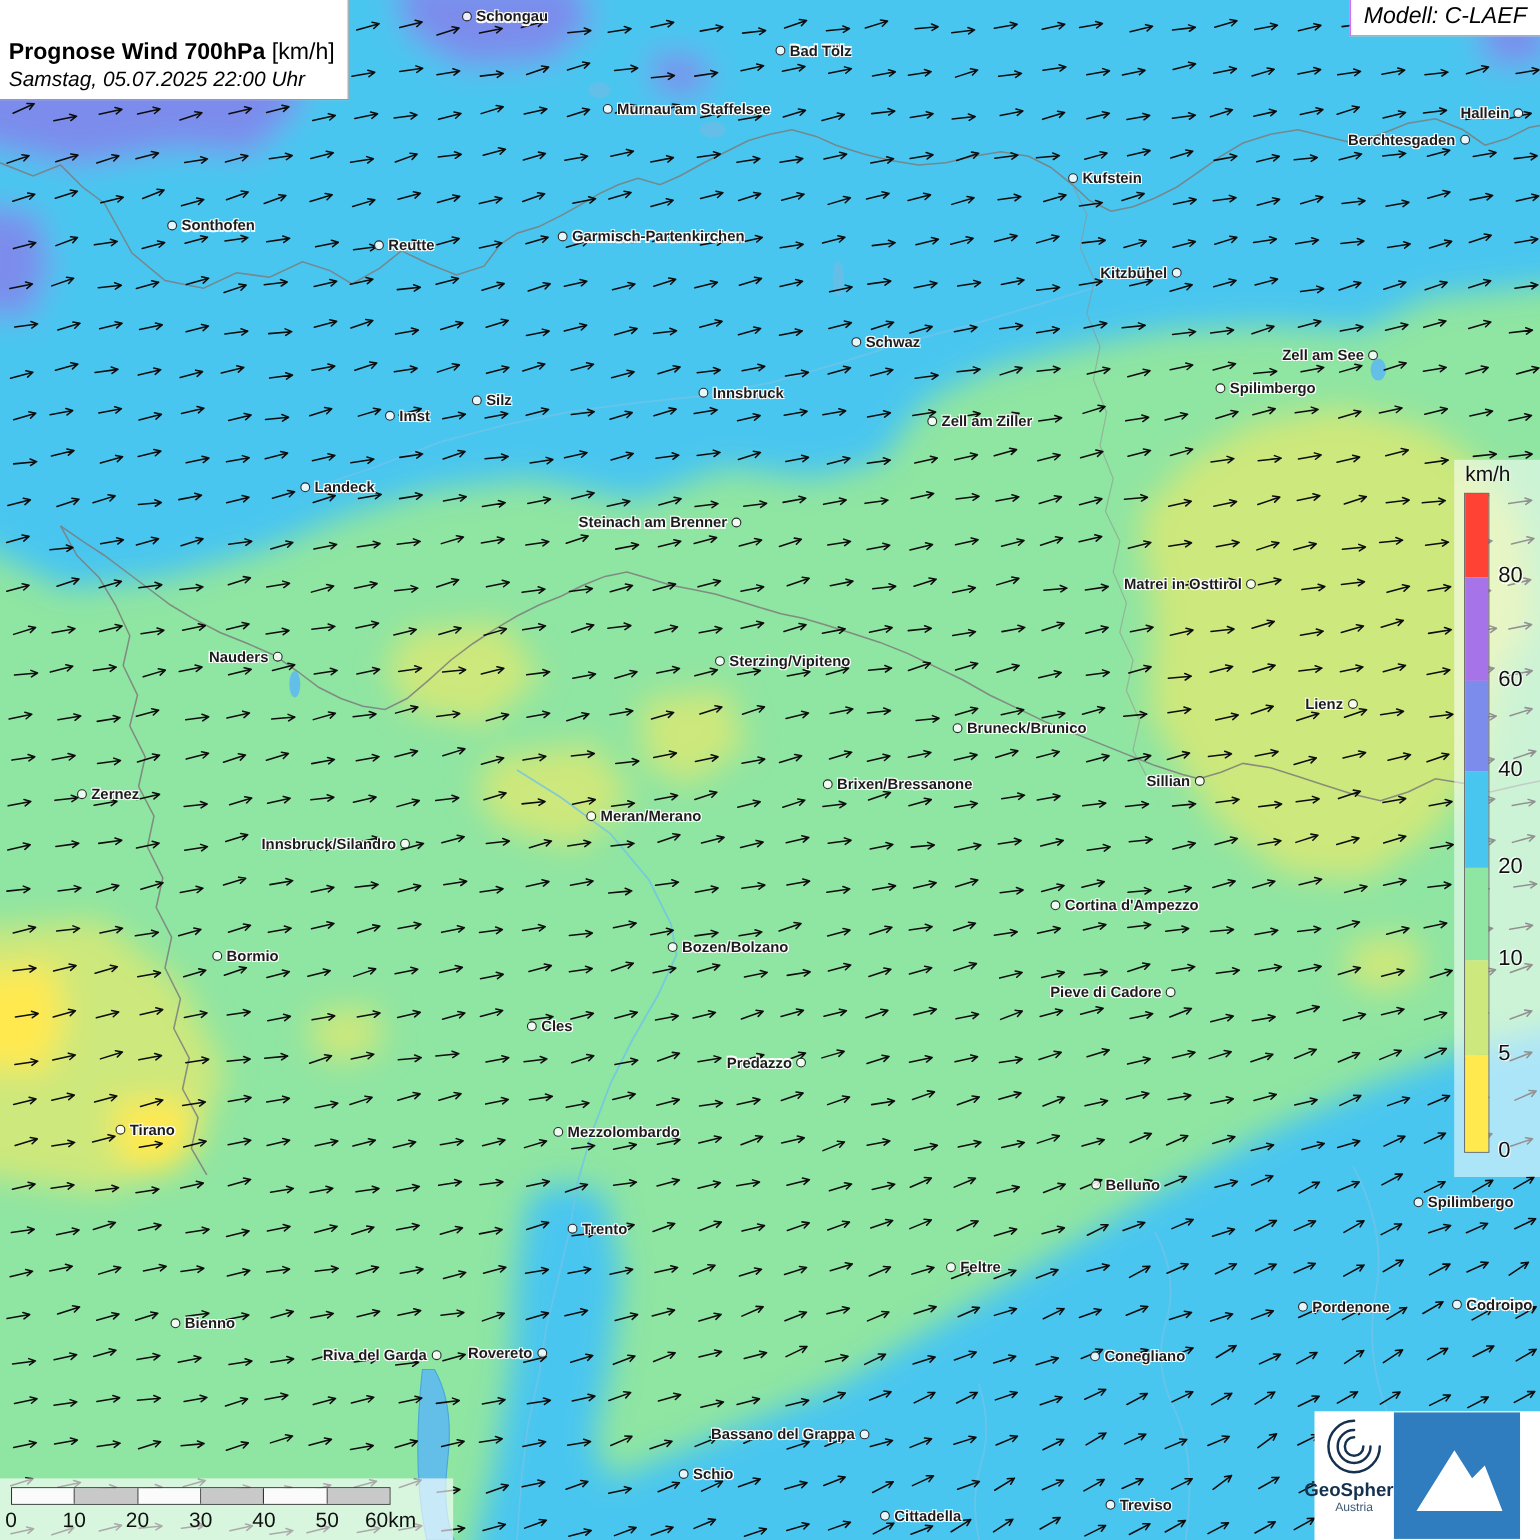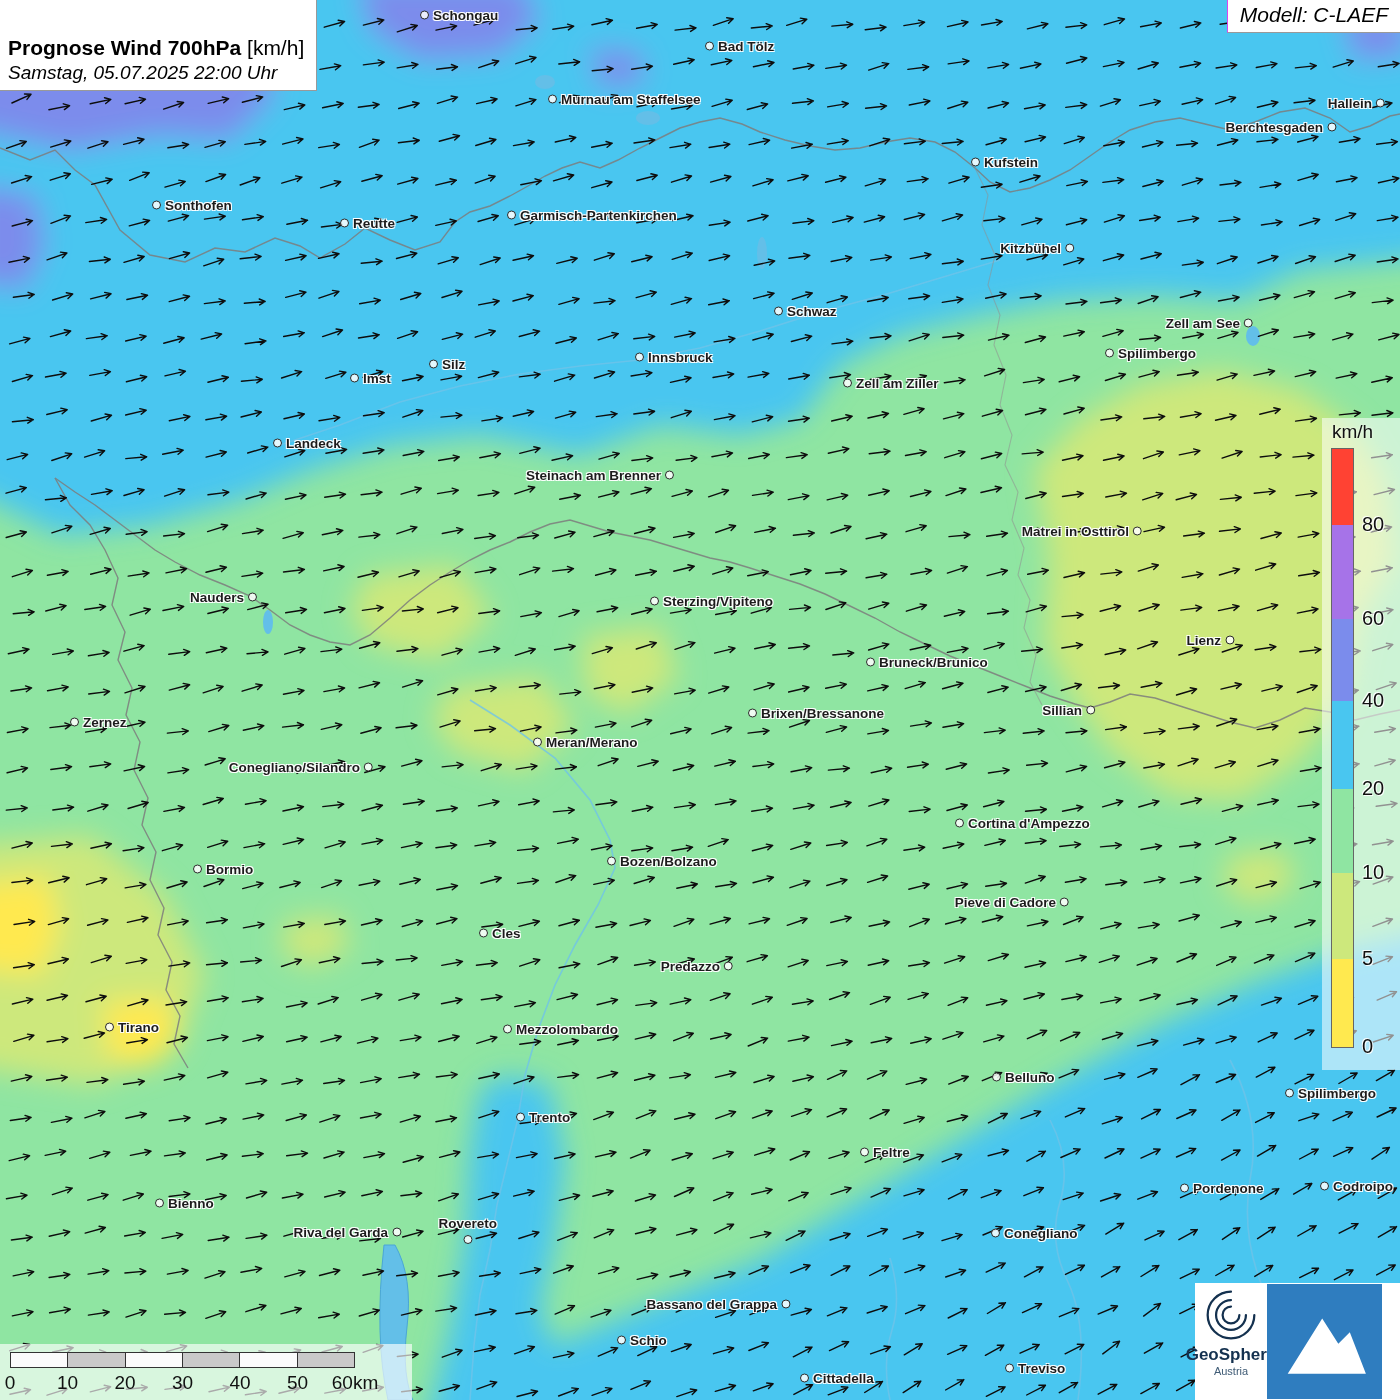--- a/index.html
+++ b/index.html
@@ -238,21 +238,21 @@
       </div>
       <div class="city" style="left: 75px; top: 722px; transform: translate(-5px, -50%);">
         <span class="dot"></span>
         <span class="lbl">Zernez</span>
       </div>
       <div class="city" style="left: 538px; top: 742px; transform: translate(-5px, -50%);">
         <span class="dot"></span>
         <span class="lbl">Meran/Merano</span>
       </div>
       <div class="city" style="left: 368px; top: 767px; transform: translate(calc(-100% + 5px), -50%);">
-        <span class="lbl">Conegliano/Silandro</span>
+        <span class="lbl">Innsbruck/Silandro</span>
         <span class="dot"></span>
       </div>
       <div class="city" style="left: 960px; top: 823px; transform: translate(-5px, -50%);">
         <span class="dot"></span>
         <span class="lbl">Cortina d'Ampezzo</span>
       </div>
       <div class="city" style="left: 612px; top: 861px; transform: translate(-5px, -50%);">
         <span class="dot"></span>
         <span class="lbl">Bozen/Bolzano</span>
       </div>
@@ -305,21 +305,21 @@
         <span class="lbl">Codroipo</span>
       </div>
       <div class="city" style="left: 160px; top: 1203px; transform: translate(-5px, -50%);">
         <span class="dot"></span>
         <span class="lbl">Bienno</span>
       </div>
       <div class="city" style="left: 396px; top: 1232px; transform: translate(calc(-100% + 5px), -50%);">
         <span class="lbl">Riva del Garda</span>
         <span class="dot"></span>
       </div>
-      <div class="city" style="left: 492px; top: 1230px; transform: translate(calc(-100% + 5px), -50%); flex-direction: column;">
+      <div class="city" style="left: 492px; top: 1230px; transform: translate(calc(-100% + 5px), -50%);">
         <span class="lbl">Rovereto</span>
         <span class="dot"></span>
       </div>
       <div class="city" style="left: 996px; top: 1233px; transform: translate(-5px, -50%);">
         <span class="dot"></span>
         <span class="lbl">Conegliano</span>
       </div>
       <div class="city" style="left: 785px; top: 1304px; transform: translate(calc(-100% + 5px), -50%);">
         <span class="lbl">Bassano del Grappa</span>
         <span class="dot"></span>

